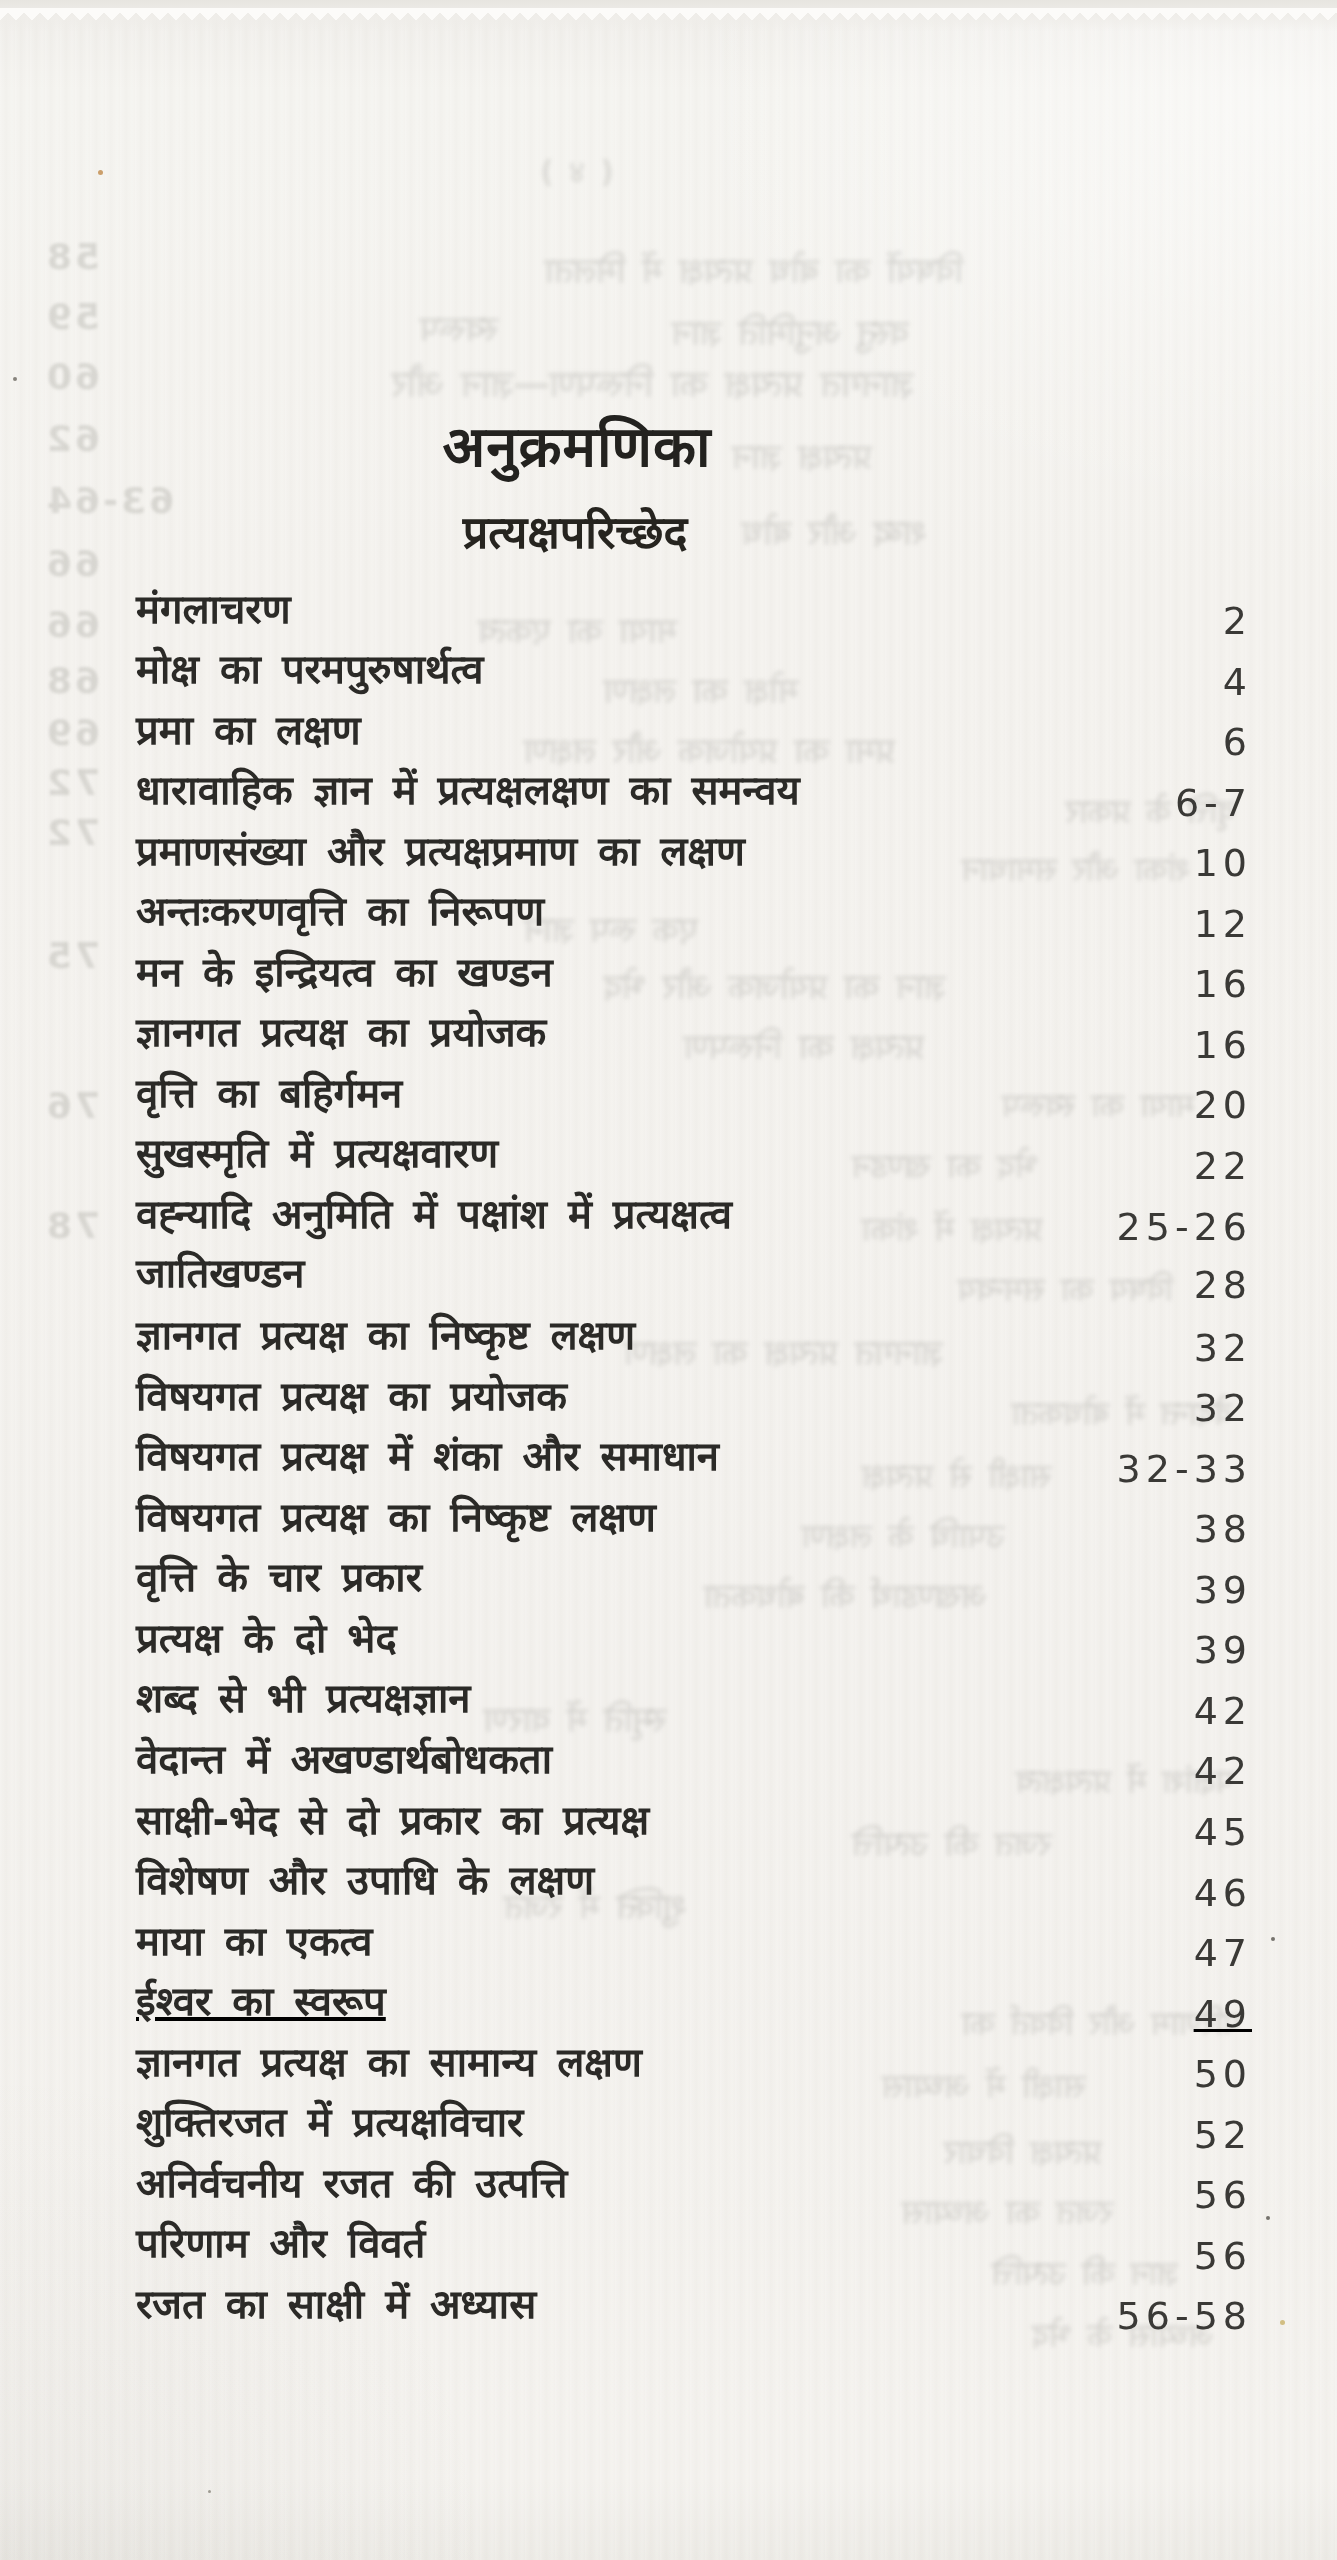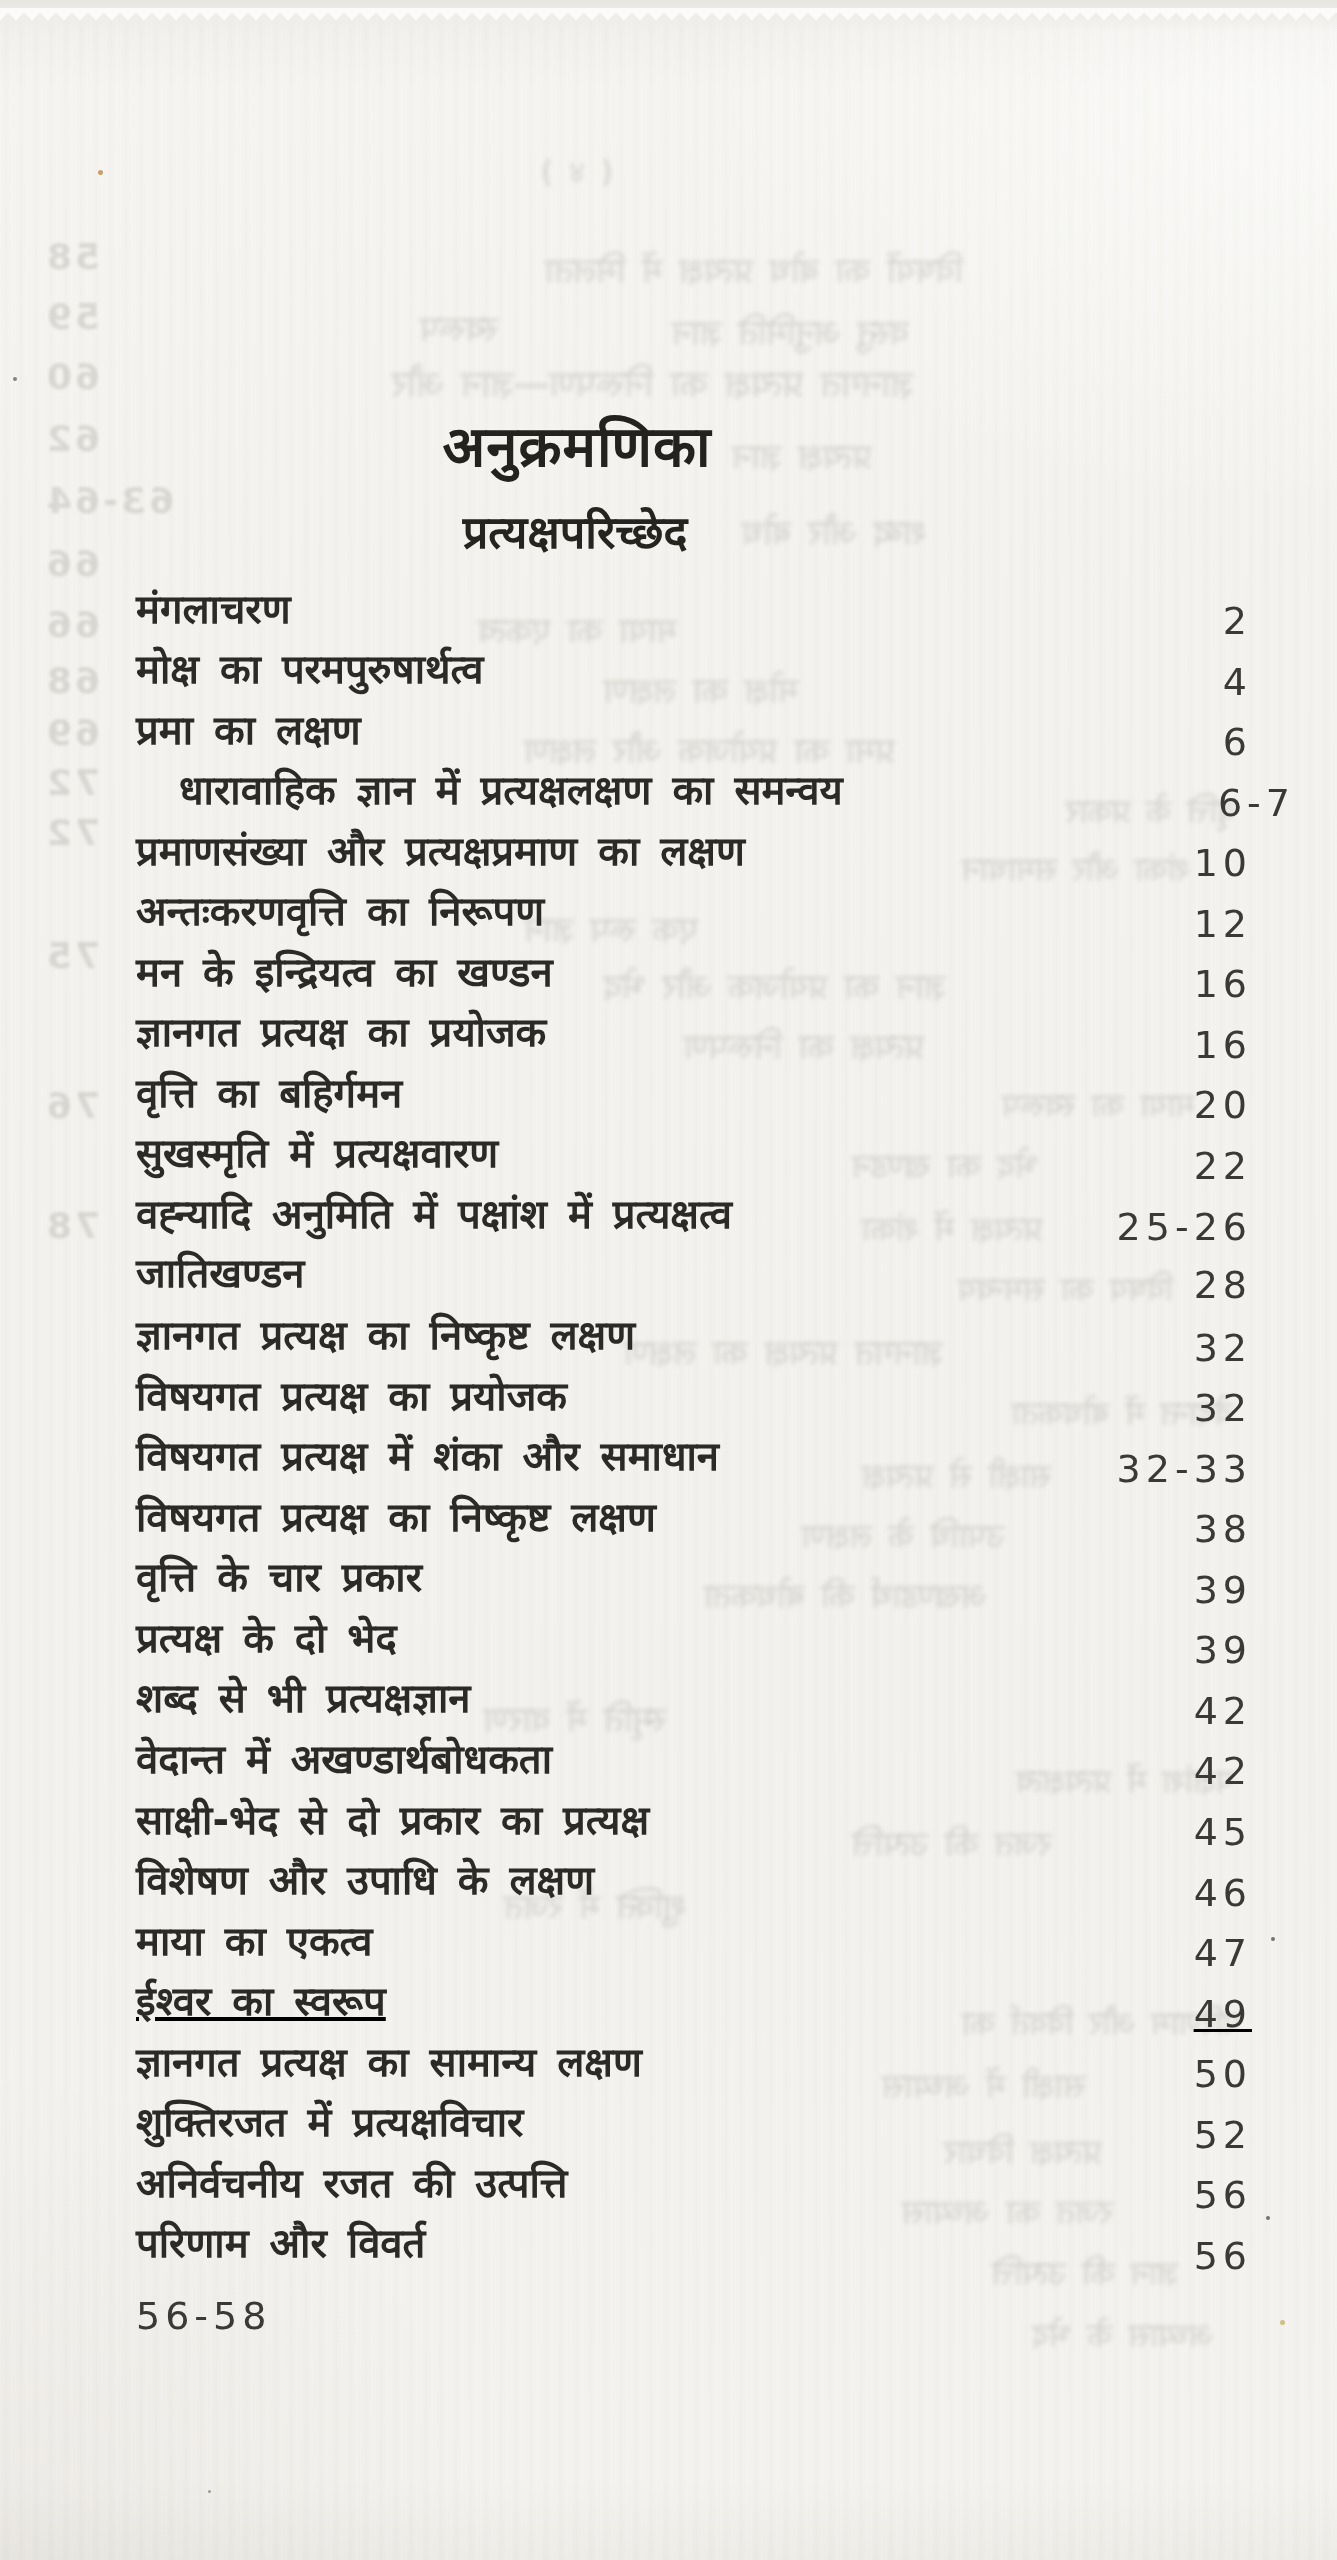--- a/index.html
+++ b/index.html
@@ -174,21 +174,21 @@
           <span class="toc-page">2</span>
         </div>
         <div class="toc-row" style="top: 637.55px;">
           <span class="toc-label">मोक्ष का परमपुरुषार्थत्व</span>
           <span class="toc-page">4</span>
         </div>
         <div class="toc-row" style="top: 698.1px;">
           <span class="toc-label">प्रमा का लक्षण</span>
           <span class="toc-page">6</span>
         </div>
-        <div class="toc-row" style="top: 758.65px; margin-left: 43px;">
+        <div class="toc-row" style="top: 758.65px;">
           <span class="toc-label">धारावाहिक ज्ञान में प्रत्यक्षलक्षण का समन्वय</span>
           <span class="toc-page">6-7</span>
         </div>
         <div class="toc-row" style="top: 819.2px;">
           <span class="toc-label">प्रमाणसंख्या और प्रत्यक्षप्रमाण का लक्षण</span>
           <span class="toc-page">10</span>
         </div>
         <div class="toc-row" style="top: 879.75px;">
           <span class="toc-label">अन्तःकरणवृत्ति का निरूपण</span>
           <span class="toc-page">12</span>
@@ -275,17 +275,18 @@
         </div>
         <div class="toc-row" style="top: 2151.3px;">
           <span class="toc-label">अनिर्वचनीय रजत की उत्पत्ति</span>
           <span class="toc-page">56</span>
         </div>
         <div class="toc-row" style="top: 2211.85px;">
           <span class="toc-label">परिणाम और विवर्त</span>
           <span class="toc-page">56</span>
         </div>
         <div class="toc-row" style="top: 2272.4px;">
+          <span class="toc-label">रजत का साक्षी में अध्यास</span>
           <span class="toc-page">56-58</span>
         </div>
       </div>
   </div>
 </div>
 
 </body></html>

